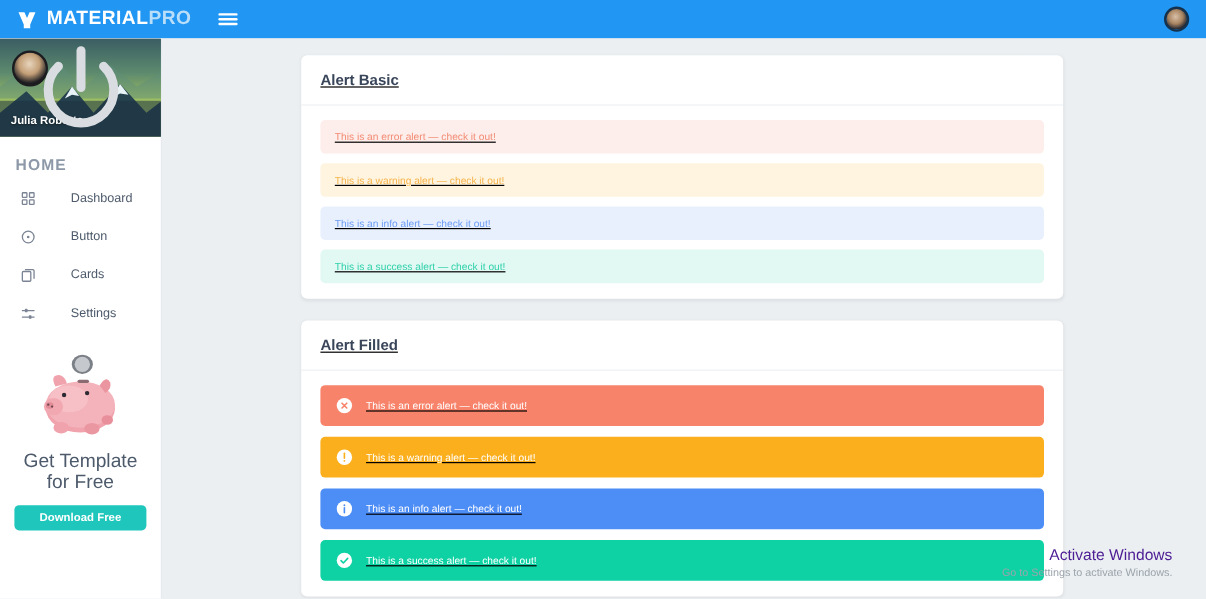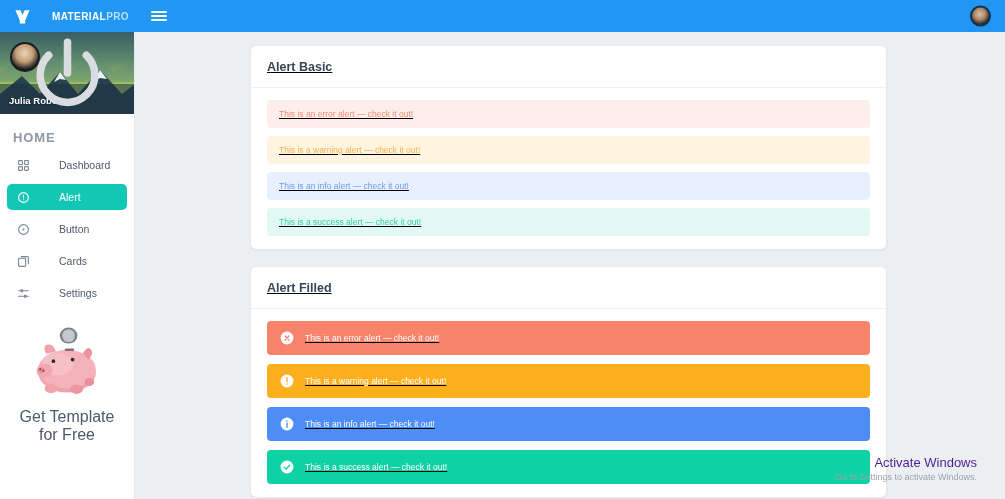--- a/index.html
+++ b/index.html
@@ -13,21 +13,21 @@
 
   
   .topbar {
     position: absolute; top: 0; left: 0;
     width: 1005px; height: 32px;
     background: #2196f3;
     display: flex; align-items: center;
   }
   .brand { display: flex; align-items: center; margin-left: 14px; }
   .logo-mark { width: 17px; height: 17px; margin-right: 8px; display: block; }
-  .brand-text { font-size: 10px; letter-spacing: .4px; white-space: nowrap; margin-left: 13px; }
+  .brand-text { font-size: 16px; letter-spacing: .4px; white-space: nowrap; }
   .brand-strong { color: #ffffff; font-weight: bold; }
   .brand-light { color: #b9def9; font-weight: bold; }
   .hamburger { margin-left: 22px; width: 16px; cursor: pointer; }
   .hamburger span {
     display: block; height: 1.6px; background: #ffffff;
     border-radius: 1px; margin: 2.6px 0;
   }
   .topbar-avatar {
     position: absolute; right: 14px; top: 50%; transform: translateY(-50%);
     width: 21px; height: 21px; border-radius: 50%;
@@ -203,28 +203,20 @@
         <svg class="ic" viewBox="0 0 24 24" fill="none" stroke="currentColor" stroke-width="2">
           <rect x="3" y="3" width="7" height="7" rx="1"></rect>
           <rect x="14" y="3" width="7" height="7" rx="1"></rect>
           <rect x="3" y="14" width="7" height="7" rx="1"></rect>
           <rect x="14" y="14" width="7" height="7" rx="1"></rect>
         </svg>
         <span class="lbl">Dashboard</span>
       </div>
 
 
-      <div class="nav-item active">
-        <svg class="ic" viewBox="0 0 24 24" fill="none" stroke="currentColor" stroke-width="2" stroke-linecap="round">
-          <circle cx="12" cy="12" r="9"></circle>
-          <path d="M12 7.5v5"></path>
-          <circle cx="12" cy="16.3" r="1" fill="currentColor" stroke="none"></circle>
-        </svg>
-        <span class="lbl">Alert</span>
-      </div>
 
       <div class="nav-item">
         <svg class="ic" viewBox="0 0 24 24" fill="none" stroke="currentColor" stroke-width="2">
           <circle cx="12" cy="12" r="9"></circle>
           <circle cx="12" cy="12" r="2" fill="currentColor" stroke="none"></circle>
         </svg>
         <span class="lbl">Button</span>
       </div>
 
       <div class="nav-item">
@@ -260,20 +252,21 @@
         <circle cx="16.5" cy="54" r="1.2" fill="#6b4550"></circle>
         <circle cx="20.5" cy="56" r="1.2" fill="#6b4550"></circle>
         <circle cx="33" cy="44" r="2.3" fill="#2d2a33"></circle>
         <circle cx="57" cy="42" r="2.3" fill="#2d2a33"></circle>
         <rect x="47" y="28" width="12" height="3.4" rx="1.7" fill="#8b6a72"></rect>
         <ellipse cx="30" cy="78" rx="8" ry="6" fill="#f0a3ac"></ellipse>
         <ellipse cx="62" cy="79" rx="8" ry="6" fill="#eb97a2"></ellipse>
         <ellipse cx="78" cy="70" rx="6" ry="5" fill="#e88f9b"></ellipse>
       </svg>
       <div class="promo-text">Get Template for Free</div>
+      <button class="promo-btn btn-teal">Download Free</button>
 
     </div>
   </div>
 
   <div class="content">
 
     <div class="card" style="margin-top:14px;">
       <div class="card-title">Alert Basic</div>
       <div class="card-body">
         <div class="alert-basic ab-error">This is an error alert — check it out!</div>

